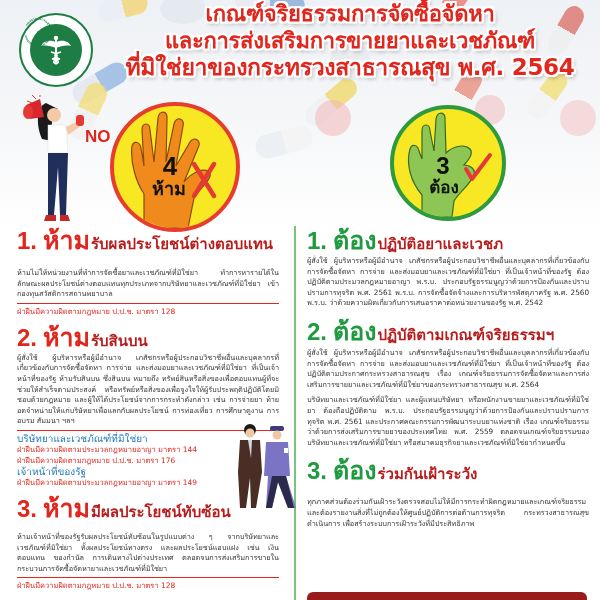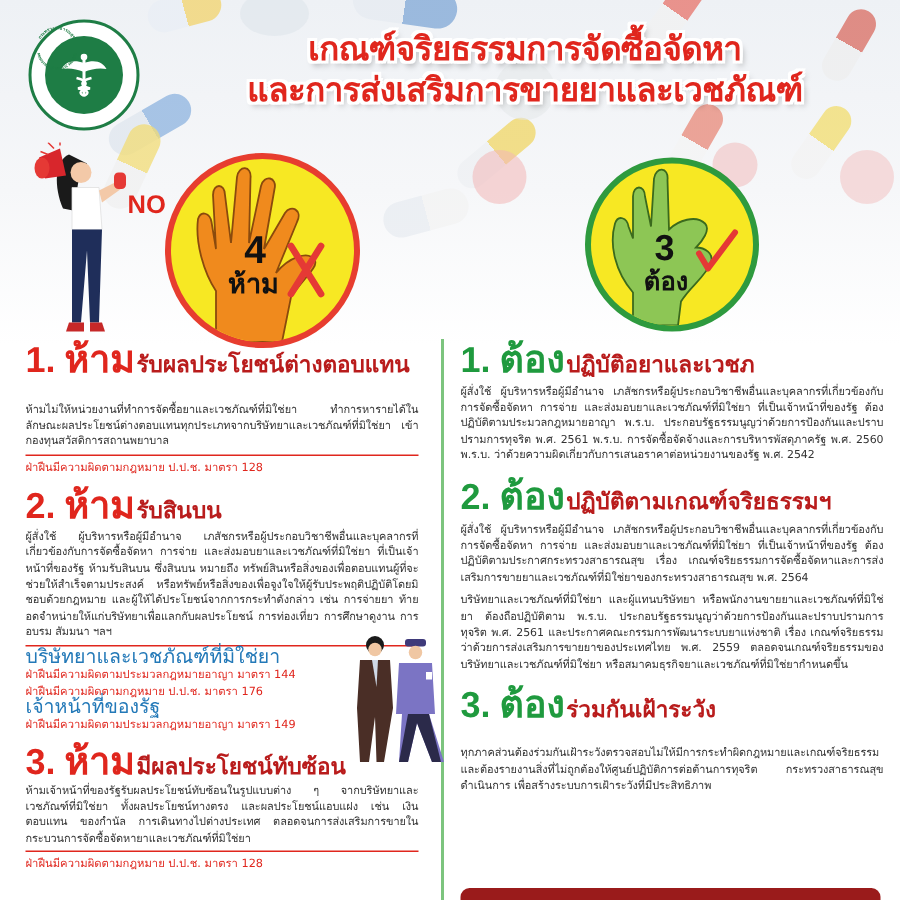--- a/index.html
+++ b/index.html
@@ -14,21 +14,21 @@
 
   
   .logo { position: absolute; left: 19px; top: 13px; width: 74px; height: 74px; border-radius: 50%;
           background: #ffffff; border: 2px solid #1e7d45; display: flex; align-items: center; justify-content: center; }
   .logo-inner { width: 52px; height: 52px; border-radius: 50%; background: #1e7d45;
                 display: flex; align-items: center; justify-content: center; }
   .logo svg { width: 34px; height: 34px; }
   .logo-ring { position: absolute; left: 0; top: 0; width: 74px; height: 74px; }
 
   
-  .title { position: absolute; left: 100px; top: 20px; width: 500px; text-align: center; }
+  .title { position: absolute; left: 100px; top: 0; width: 500px; text-align: center; }
   .title-line { display: block; font-family: "DejaVu Sans", sans-serif; font-weight: bold;
                 color: #e0261d; line-height: 27px; font-size: 22px; letter-spacing: -0.3px;
                 text-shadow: -2px -2px 0 #fff, 2px -2px 0 #fff, -2px 2px 0 #fff, 2px 2px 0 #fff,
                              0 2px 0 #fff, 0 -2px 0 #fff, 2px 0 0 #fff, -2px 0 0 #fff, 2px 3px 4px rgba(0,0,0,.35); }
   .title-line.l3 { font-size: 23px; }
 
   
   .woman { position: absolute; left: 22px; top: 95px; width: 75px; height: 130px; }
   .no-text { position: absolute; left: 85px; top: 127px; font-weight: bold; font-size: 17px; color: #e0261d;
              font-family: Liberation Sans, sans-serif; }
@@ -54,21 +54,21 @@
   .sec-head { display: flex; align-items: baseline; white-space: nowrap; line-height: 1; }
   .sec-num { font-family: "Liberation Sans", sans-serif; font-weight: bold; font-size: 24px; margin-right: 6px; }
   .sec-key { font-family: "Liberation Sans", sans-serif; font-weight: bold; font-size: 25px; }
   .sec-sub { font-family: "Liberation Sans", sans-serif; font-weight: bold; font-size: 15px; color: #b91c1c; margin-left: 1px; }
   .red  { color: #e0261d; }
   .green { color: #1f9a3e; }
 
   .para { font-size: 7.3px; line-height: 10.6px; color: #333; text-align: justify; letter-spacing: -0.05px; }
   .rule { height: 1px; background: #e0261d; margin: 3px 0 2px; }
   .penalty { font-size: 7.5px; line-height: 11px; color: #e0261d; }
-  .sub-label { font-size: 13px; line-height: 11px; color: #2379b8; }
+  .sub-label { font-size: 10px; line-height: 11px; color: #2379b8; }
 
   .officers { position: absolute; left: 232px; top: 420px; width: 70px; height: 90px; }
 
   .bottom-bar { position: absolute; left: 307px; top: 592px; width: 280px; height: 12px;
                 background: #9a1b1b; border-radius: 6px 6px 0 0; }
 </style>
 </head>
 <body>
 
 <div class="bg">
@@ -110,20 +110,21 @@
       <path d="M12 19 C 20 21, 20 24, 13 26 C 20 27, 21 29, 17 31" stroke="#fff" stroke-width="1.6" fill="none"></path>
       <path d="M22 19 C 14 21, 14 24, 21 26 C 14 27, 13 29, 17 31" stroke="#fff" stroke-width="1.6" fill="none"></path>
       <circle cx="17" cy="5" r="2.2" fill="#fff"></circle>
     </svg>
   </div>
 </div>
 
 <div class="title">
   <span class="title-line l1">เกณฑ์จริยธรรมการจัดซื้อจัดหา</span>
   <span class="title-line l2">และการส่งเสริมการขายยาและเวชภัณฑ์</span>
+  <span class="title-line l3">ที่มิใช่ยาของกระทรวงสาธารณสุข พ.ศ. 2564</span>
 </div>
 
 <svg class="woman" viewBox="0 0 75 130">
   <path d="M24 8 C 14 12, 14 30, 20 44 L 30 46 C 28 34, 30 20, 36 14 Z" fill="#1a1a1a"></path>
   <circle cx="32" cy="20" r="7" fill="#f3c9a8"></circle>
   <path d="M4 10 L 18 4 L 22 22 L 8 24 Z" fill="#d8262c"></path>
   <ellipse cx="6" cy="17" rx="5" ry="7" fill="#e53935"></ellipse>
   <path d="M26 30 L 44 30 L 46 58 L 26 58 Z" fill="#ffffff" stroke="#ddd" stroke-width=".5"></path>
   <path d="M44 32 L 56 26 L 60 30 L 46 40 Z" fill="#f3c9a8"></path>
   <rect x="54" y="20" width="8" height="11" rx="3" fill="#e53935"></rect>
@@ -190,21 +191,21 @@
     <div class="sub-label">เจ้าหน้าที่ของรัฐ</div>
     <div class="penalty">ฝ่าฝืนมีความผิดตามประมวลกฎหมายอาญา มาตรา 149</div>
   </section>
 
   <section style="margin-top:8px;">
     <div class="sec-head">
       <span class="sec-num red">3.</span>
       <span class="sec-key red">ห้าม</span>
       <span class="sec-sub">มีผลประโยชน์ทับซ้อน</span>
     </div>
-    <p class="para" style="margin-top:1px;">ห้ามเจ้าหน้าที่ของรัฐรับผลประโยชน์ทับซ้อนในรูปแบบต่าง ๆ จากบริษัทยาและเวชภัณฑ์ที่มิใช่ยา ทั้งผลประโยชน์ทางตรง และผลประโยชน์แอบแฝง เช่น เงินตอบแทน ของกำนัล การเดินทางไปต่างประเทศ ตลอดจนการส่งเสริมการขายในกระบวนการจัดซื้อจัดหายาและเวชภัณฑ์ที่มิใช่ยา</p>
+    <p class="para" style="margin-top:11px;">ห้ามเจ้าหน้าที่ของรัฐรับผลประโยชน์ทับซ้อนในรูปแบบต่าง ๆ จากบริษัทยาและเวชภัณฑ์ที่มิใช่ยา ทั้งผลประโยชน์ทางตรง และผลประโยชน์แอบแฝง เช่น เงินตอบแทน ของกำนัล การเดินทางไปต่างประเทศ ตลอดจนการส่งเสริมการขายในกระบวนการจัดซื้อจัดหายาและเวชภัณฑ์ที่มิใช่ยา</p>
     <div class="rule"></div>
     <div class="penalty">ฝ่าฝืนมีความผิดตามกฎหมาย ป.ป.ช. มาตรา 128</div>
   </section>
 </div>
 
 <svg class="officers" viewBox="0 0 70 90">
   <circle cx="18" cy="10" r="6" fill="#1a1a1a"></circle>
   <circle cx="18" cy="13" r="4.5" fill="#f0c7a3"></circle>
   <path d="M8 20 L 28 20 L 30 52 L 24 88 L 19 88 L 18 58 L 14 88 L 8 88 L 6 52 Z" fill="#4a2e26"></path>
   <path d="M16 20 L 20 20 L 19 38 Z" fill="#cfd8e6"></path>

